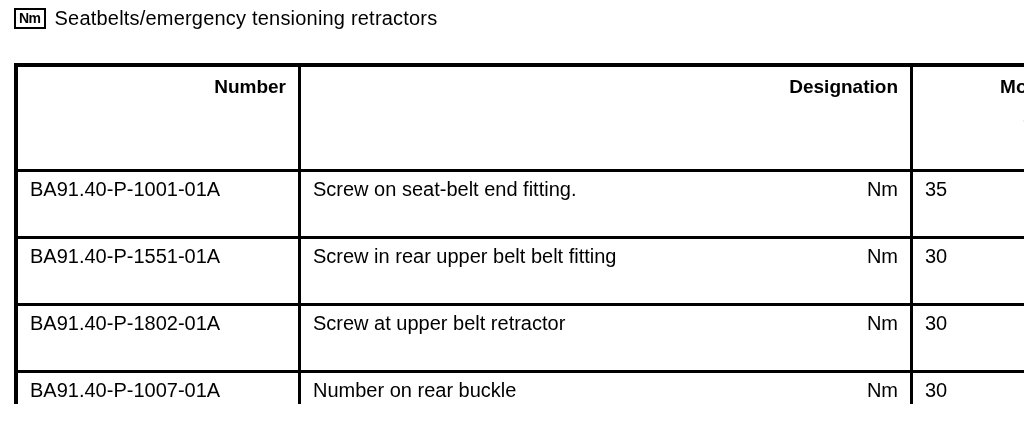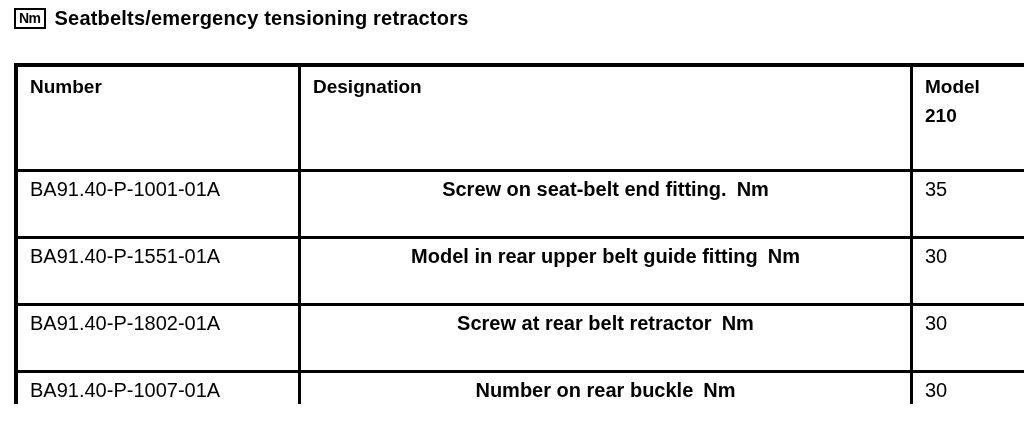--- a/index.html
+++ b/index.html
@@ -29,21 +29,21 @@
     border: 2px solid #000000;
     font-weight: bold;
     font-size: 14px;
     line-height: 17px;
     padding: 0 3px;
     letter-spacing: -0.5px;
   }
   .doc-title {
     margin: 0;
     font-size: 20px;
-    font-weight: bold;
+    font-weight: normal;
     letter-spacing: 0.2px;
   }
   table.torque-table {
     position: absolute;
     left: 14px;
     top: 63px;
     width: 977px;
     border-collapse: collapse;
     table-layout: fixed;
   }
@@ -52,39 +52,38 @@
   }
   table.torque-table {
     border-width: 4px;
   }
   .col-number      { width: 256px; }
   .col-designation { width: 585px; }
   .col-model       { width: 130px; }
   th {
     height: 90px;
     vertical-align: top;
-    text-align: left;
+    text-align: right;
     padding: 6px 12px;
     font-size: 19px;
     font-weight: bold;
     line-height: 1.5;
   }
   td {
     height: 56px;
     vertical-align: top;
     padding: 4px 12px;
     font-size: 20px;
     line-height: 1.3;
   }
   .cell-flex {
     display: flex;
-    justify-content: center;
+    justify-content: space-between;
     align-items: flex-start;
     gap: 10px;
-    font-weight: bold;
   }
   .unit { white-space: nowrap; }
 </style>
 </head>
 <body>
 
 <div class="page">
 
   <div class="doc-header">
     <span class="nm-badge">Nm</span>
@@ -110,31 +109,31 @@
             <span>Screw on seat-belt end fitting.</span>
             <span class="unit">Nm</span>
           </div>
         </td>
         <td>35</td>
       </tr>
       <tr>
         <td>BA91.40-P-1551-01A</td>
         <td>
           <div class="cell-flex">
-            <span>Model in rear upper belt guide fitting</span>
+            <span>Screw in rear upper belt belt fitting</span>
             <span class="unit">Nm</span>
           </div>
         </td>
         <td>30</td>
       </tr>
       <tr>
         <td>BA91.40-P-1802-01A</td>
         <td>
           <div class="cell-flex">
-            <span>Screw at rear belt retractor</span>
+            <span>Screw at upper belt retractor</span>
             <span class="unit">Nm</span>
           </div>
         </td>
         <td>30</td>
       </tr>
       <tr>
         <td>BA91.40-P-1007-01A</td>
         <td>
           <div class="cell-flex">
             <span>Number on rear buckle</span>

